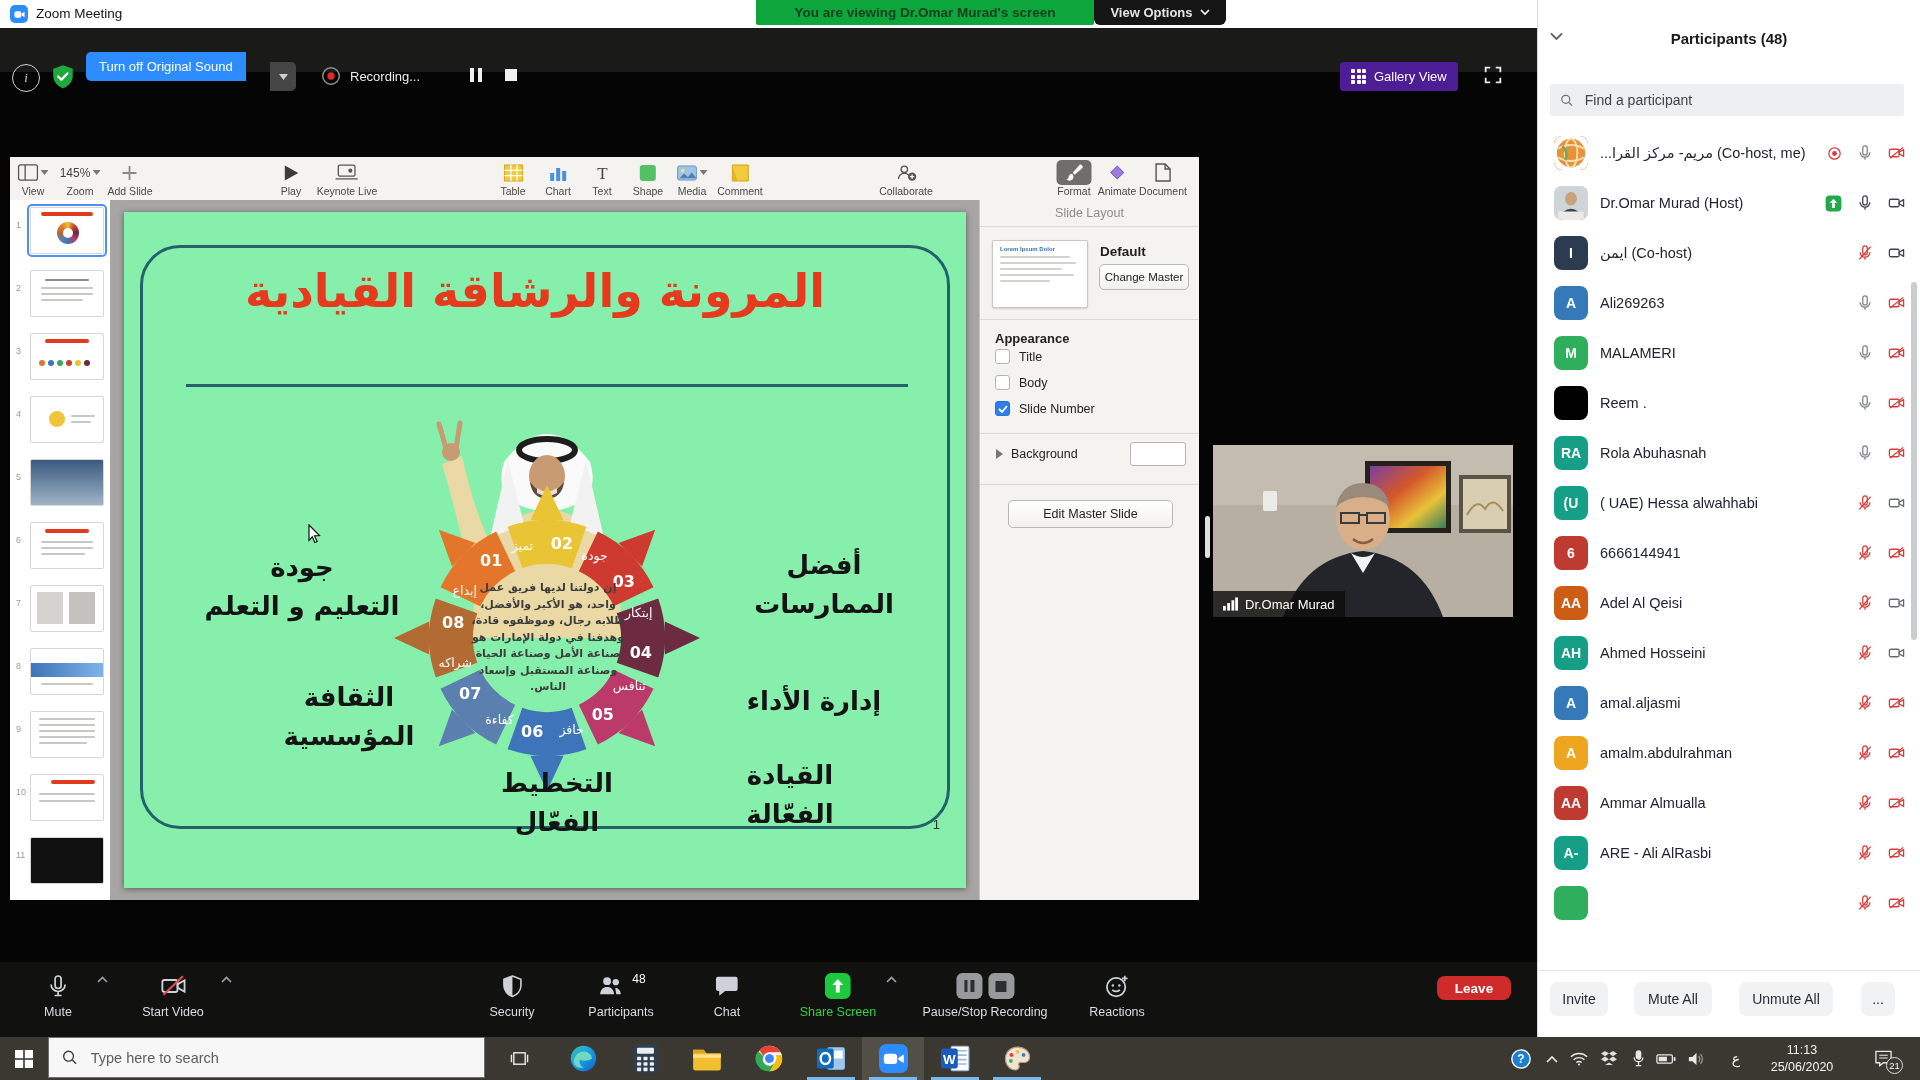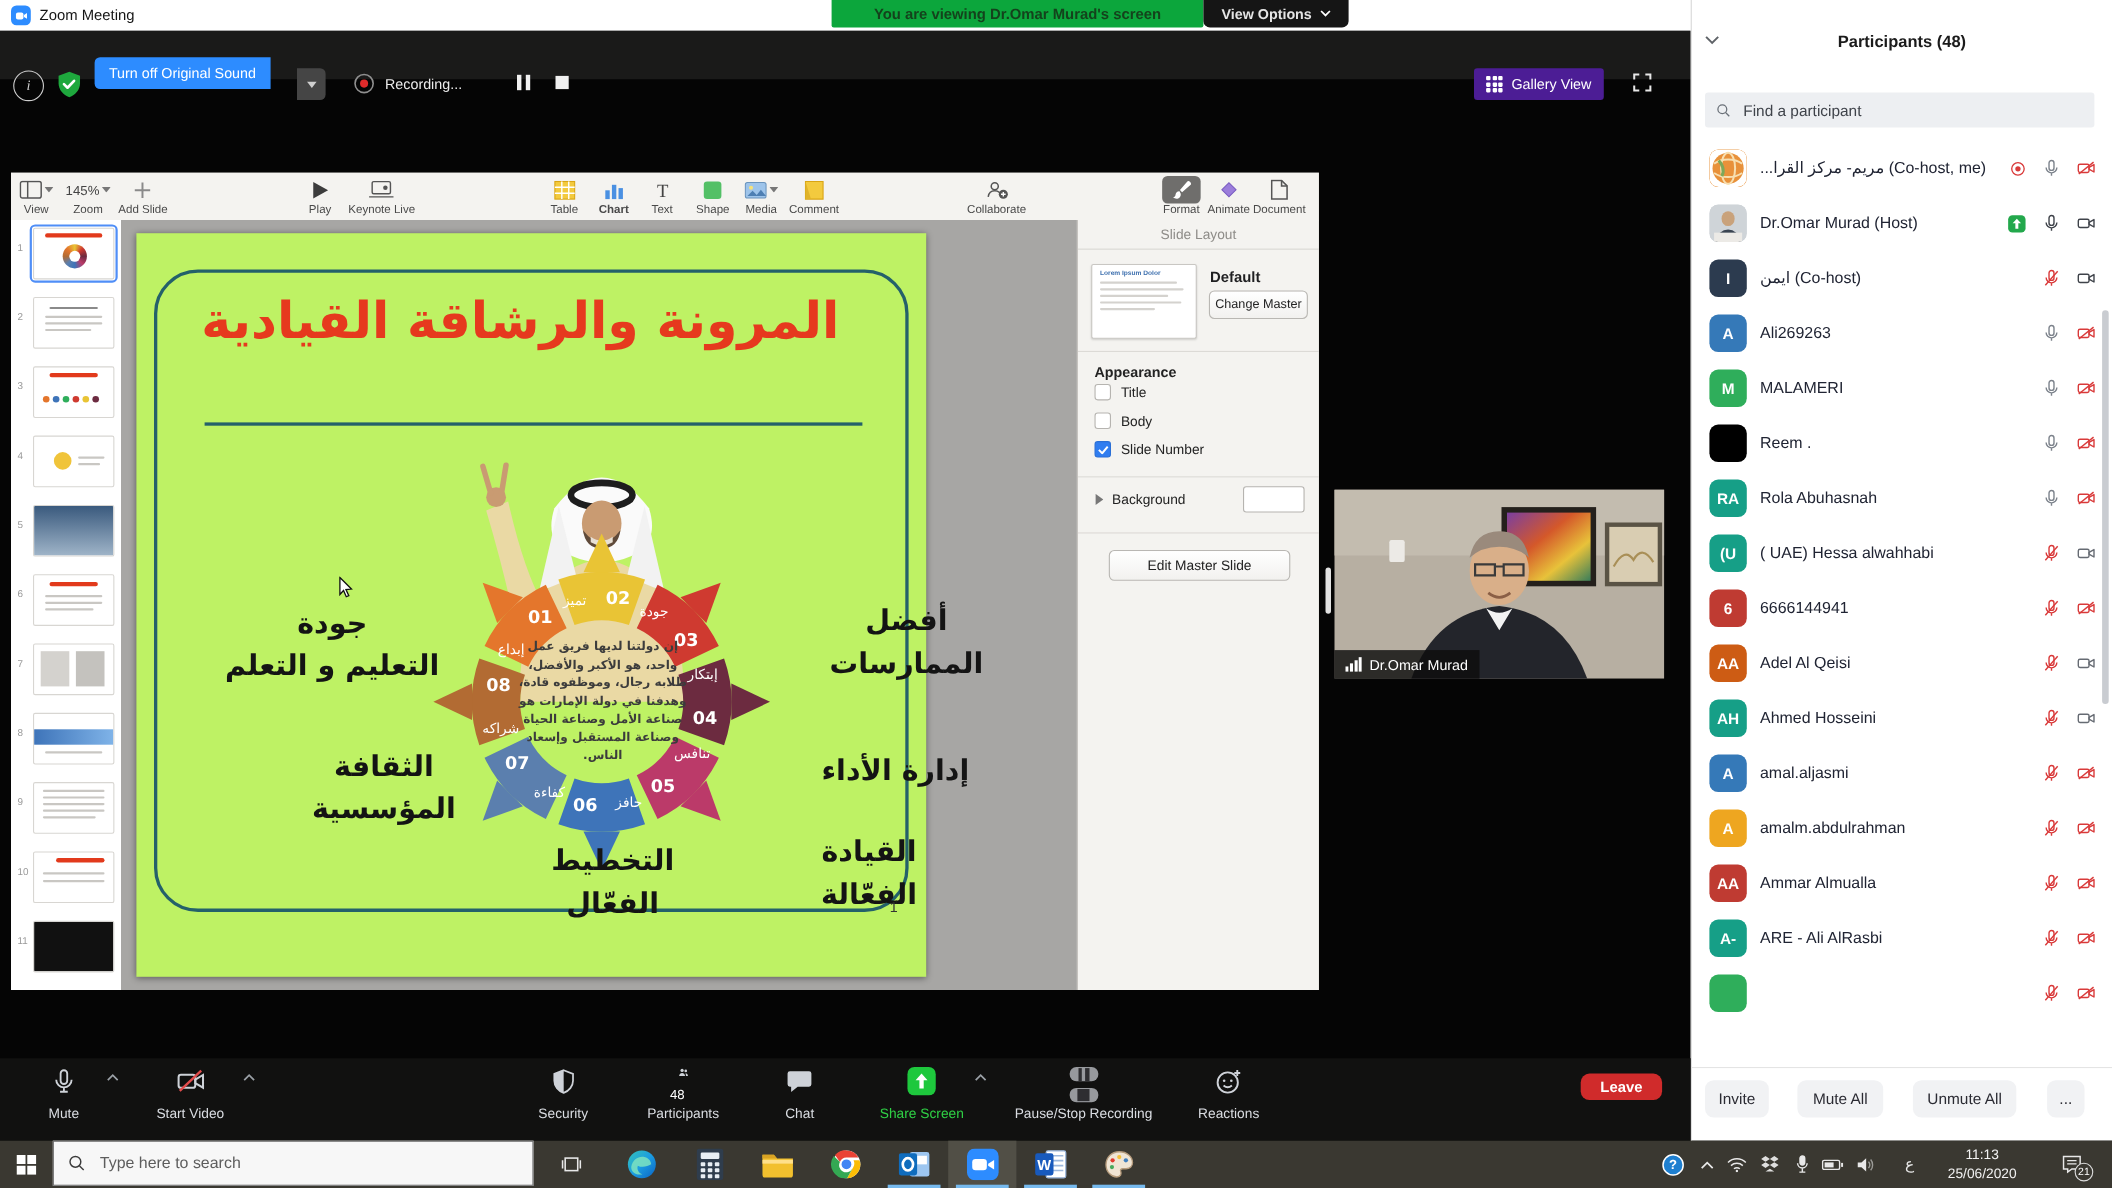--- a/index.html
+++ b/index.html
@@ -34,38 +34,38 @@
 
   
   #keynote{left:10px;top:157px;width:1189px;height:743px;background:#a7a6a4;}
   #kt-toolbar{position:absolute;left:0;top:0;right:0;height:43px;background:#f4f3f0;border-bottom:1px solid #b9b7b3;}
   .kt-item{position:absolute;top:3px;transform:translateX(-50%);width:max-content;text-align:center;}
   .kt-ic{height:25px;display:flex;align-items:center;justify-content:center;gap:2px;}
   .kt-label{font-size:10.5px;color:#4a4a4a;margin-top:0;}
   .kt-item.sel .kt-ic{background:#6f6e6c;border-radius:5px;padding:0 8px;}
   .kt-zoomval{font-size:12px;color:#444;}
   .kt-view{left:23px;} .kt-zoomtool{left:70px;} .kt-add-slide{left:120px;} .kt-play{left:281px;}
-  .kt-keynote-live{left:337px;} .kt-table{left:503px;} .kt-chart{left:548px;font-weight:bold;} .kt-text{left:592px;}
+  .kt-keynote-live{left:337px;} .kt-table{left:503px;} .kt-chart{left:548px;} .kt-text{left:592px;}
   .kt-shape{left:638px;} .kt-media{left:682px;} .kt-comment{left:730px;} .kt-collaborate{left:896px;}
   .kt-format{left:1064px;} .kt-animate{left:1107px;} .kt-document{left:1153px;}
 
   #kt-thumbs{position:absolute;left:0;top:43px;width:100px;bottom:0;background:#fff;border-right:1px solid #cfccc8;overflow:hidden;}
   .thumb-slot{position:relative;height:63px;}
   .thumb-num{position:absolute;left:6px;top:20px;font-size:9px;color:#9a9a9a;}
   .thumb{position:absolute;left:20px;top:7px;width:72px;height:45px;background:#fff;border:1px solid #d8d6d2;border-radius:2px;overflow:hidden;}
   .thumb.selected{outline:2px solid #4f8ef7;outline-offset:1px;}
   .m-line{position:absolute;height:2px;background:#c9c7c3;border-radius:1px;}
   .m-red{position:absolute;height:4px;background:#e23a1c;border-radius:2px;}
   .m-ring{position:absolute;left:26px;top:14px;width:22px;height:22px;border-radius:50%;background:conic-gradient(#e9c435,#cf3a30,#6c2b40,#bb3a69,#3e74b9,#5b7fae,#b26b33,#e4762c,#e9c435);}
   .m-ringc{position:absolute;left:32px;top:20px;width:10px;height:10px;border-radius:50%;background:#fff;}
   .m-dot{position:absolute;width:6px;height:6px;border-radius:50%;}
   .m-fill{position:absolute;left:0;top:0;right:0;bottom:0;}
 
   #kt-canvas{position:absolute;left:100px;top:43px;width:870px;bottom:0;background:#a7a6a4;}
-  #slide{position:absolute;left:14px;top:12px;width:718px;height:676px;background:#bef264;box-shadow:0 1px 6px rgba(0,0,0,.45);}
+  #slide{position:absolute;left:14px;top:12px;width:842px;height:676px;background:#86efac;box-shadow:0 1px 6px rgba(0,0,0,.45);}
   #slide-frame{position:absolute;left:16px;top:33px;right:16px;height:578px;border:3px solid #24616a;border-radius:40px;}
   #slide-title{position:absolute;top:52px;left:50px;right:70px;text-align:center;color:#e6391e;font-size:46px;font-weight:bold;letter-spacing:1px;}
   #slide-rule{position:absolute;left:62px;right:58px;top:172px;height:3px;background:#24616a;}
   #diagram{position:absolute;left:166px;top:186px;width:520px;height:470px;}
   #center-text{position:absolute;left:178px;top:174px;width:160px;height:132px;display:flex;align-items:center;justify-content:center;text-align:center;font-size:11px;font-weight:bold;color:#3c3c3c;line-height:1.5;}
   .outer-label{position:absolute;font-weight:bold;color:#141414;font-size:26px;line-height:1.5;text-align:center;white-space:pre-line;}
   .ol-top-left{left:28px;top:336px;width:300px;}
   .ol-left{left:100px;top:466px;width:250px;}
   .ol-bottom-left{left:318px;top:552px;width:230px;}
   .ol-bottom-right{left:556px;top:544px;width:220px;}
@@ -110,21 +110,21 @@
   .p-icons{display:flex;gap:13px;align-items:center;flex:none;}
   .ic-gray{color:#7d838c;} .ic-dark{color:#3f434a;} .ic-red{color:#d93a3a;} .ic-mid{color:#666b73;}
   #pt-scroll{position:absolute;right:3px;top:282px;width:6px;height:358px;background:#c9ccd1;border-radius:3px;}
   #pt-footer-div{position:absolute;left:0;right:0;top:970px;height:1px;background:#e4e4e4;}
   .pt-btn{position:absolute;top:982px;height:34px;background:#f1f2f4;border-radius:8px;font-size:14px;color:#2b2b33;display:flex;align-items:center;justify-content:center;}
   #pt-invite{left:12px;width:58px;} #pt-muteall{left:96px;width:78px;} #pt-unmuteall{left:201px;width:94px;} #pt-more{left:323px;width:34px;}
 
   
   #bottombar{left:0;top:962px;width:1537px;height:75px;background:#111110;}
   .bb-item{position:absolute;top:8px;transform:translateX(-50%);display:flex;flex-direction:column;align-items:center;gap:3px;}
-  .bb-ic{height:32px;display:flex;align-items:center;justify-content:space-between;gap:6px;color:#ced2d8;flex-direction:column;}
+  .bb-ic{height:32px;display:flex;align-items:center;justify-content:space-between;gap:6px;color:#ced2d8;}
   .bb-label{font-size:12.5px;color:#dadde2;white-space:nowrap;}
   .bb-item.accent .bb-label{color:#2fd045;}
   .bb-badge{font-size:12px;color:#fff;margin-left:2px;align-self:flex-start;margin-top:2px;}
   .bb-caret{position:absolute;top:14px;color:#9aa0a6;}
   .bb-mute{left:58px;} .bb-video{left:173px;} .bb-security{left:512px;} .bb-participants{left:621px;}
   .bb-chat{left:727px;} .bb-share{left:838px;} .bb-rec{left:985px;} .bb-reactions{left:1117px;}
   .rec-sq{width:26px;height:26px;background:#97999d;border-radius:6px;display:flex;align-items:center;justify-content:center;gap:3px;}
   .rec-sq i{display:block;background:#2e2e31;}
   #leave-btn{left:1437px;top:976px;width:74px;height:24px;background:#d02b2b;border-radius:8px;color:#fff;font-size:13.5px;font-weight:bold;display:flex;align-items:center;justify-content:center;}
 

